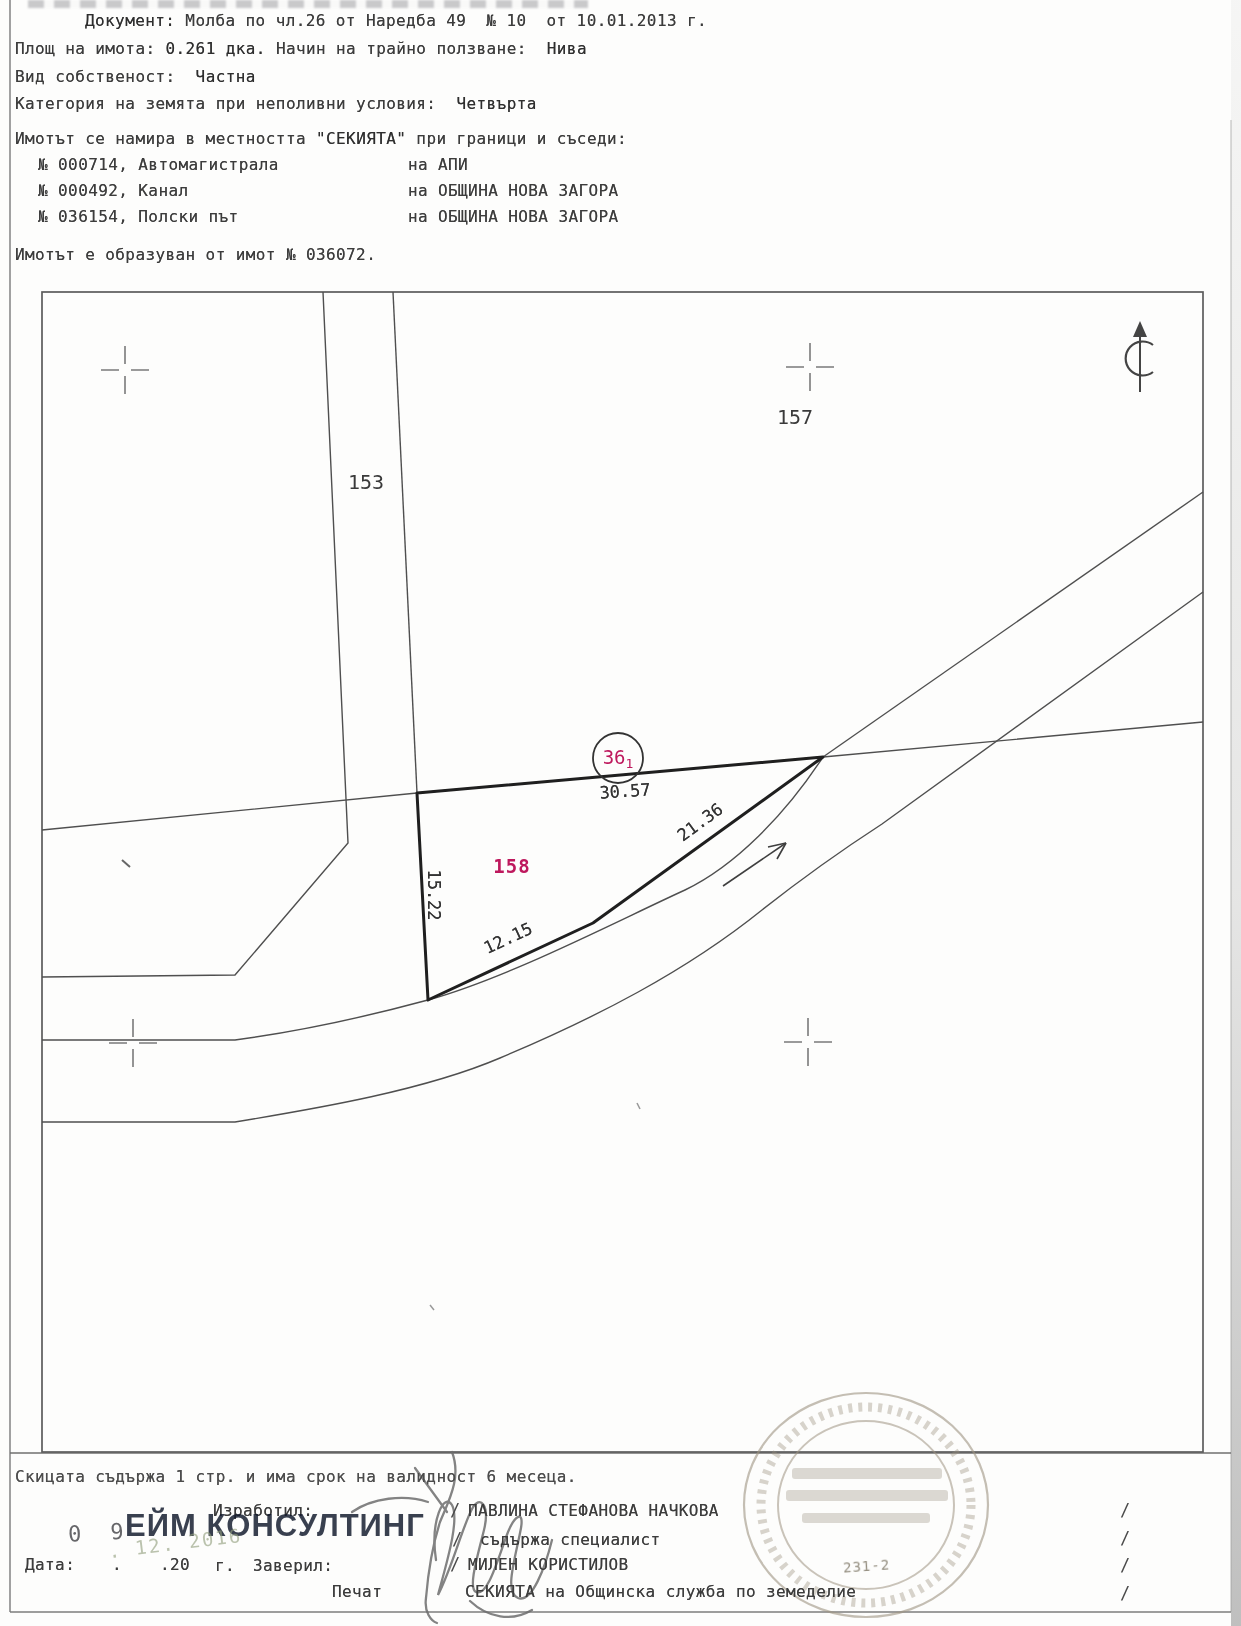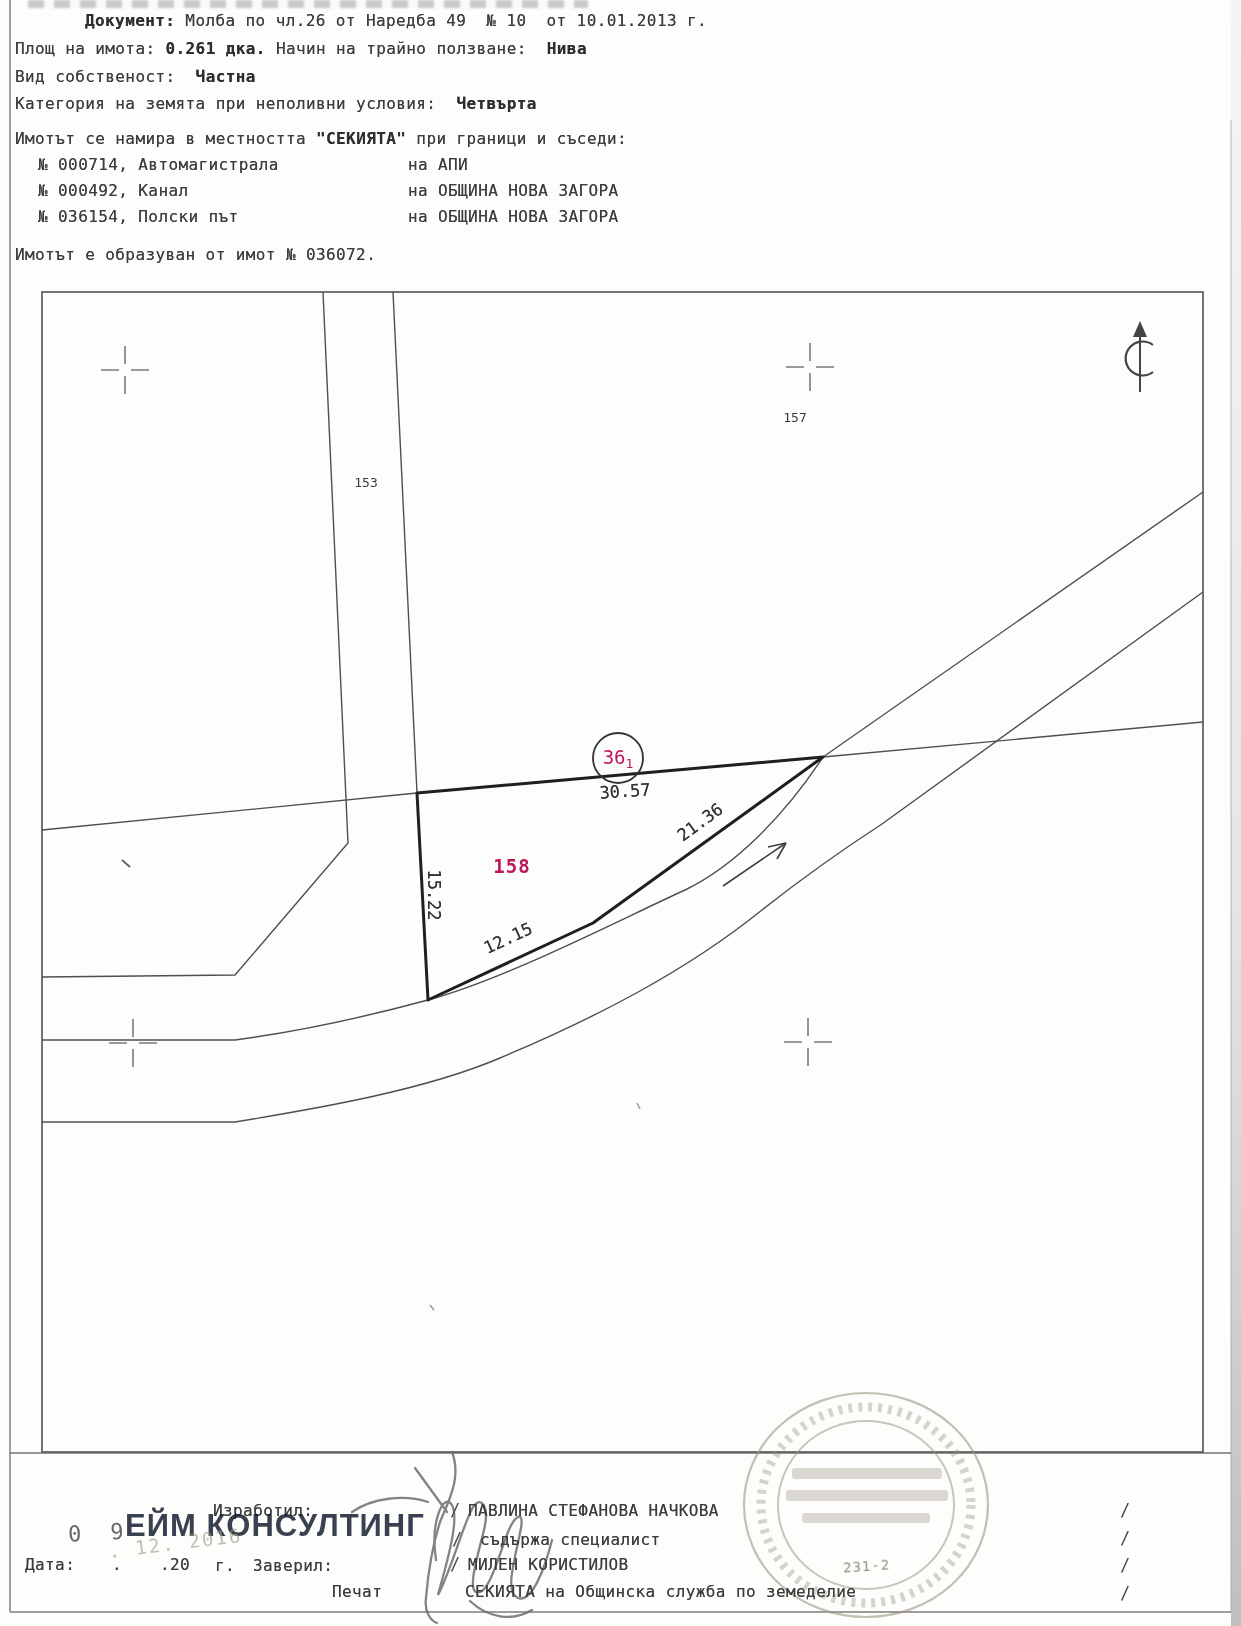--- a/index.html
+++ b/index.html
@@ -1,23 +1,23 @@
 <!DOCTYPE html>
 <html><head>
 <meta charset="utf-8">
 <style>
   html,body{margin:0;padding:0;background:#ffffff;}
   .page{position:relative;width:1241px;height:1626px;background:#fdfdfc;overflow:hidden;
         font-family:"DejaVu Sans Mono", monospace;color:#3a3a3a;}
   .t{position:absolute;white-space:pre;font-size:16px;line-height:1.1;letter-spacing:.4px;
      color:#3c3c3c;text-shadow:0 0 .4px rgba(60,60,60,.75);}
-  .b{font-weight:bold;color:#2e2e2e;}
+  .b{font-weight:normal;color:#2e2e2e;}
   .ctr{transform:translate(-50%,-50%);}
   .dim{position:absolute;font-size:17px;color:#333;white-space:pre;text-shadow:0 0 .4px rgba(50,50,50,.8);}
-  .maplabel{position:absolute;font-size:13px;color:#3a3a3a;white-space:pre;}
+  .maplabel{position:absolute;font-size:20px;color:#3a3a3a;white-space:pre;}
   svg.overlay{position:absolute;left:0;top:0;}
   .watermark{position:absolute;font-family:"Liberation Sans", sans-serif;font-weight:bold;
              font-size:31px;letter-spacing:1px;color:#0f172a;opacity:.82;white-space:pre;}
   .datestamp{position:absolute;font-size:22px;letter-spacing:8px;color:#4c4c50;opacity:.85;
              transform:rotate(-3deg);white-space:pre;}
   .datestamp2{position:absolute;font-size:19px;letter-spacing:2px;color:rgba(145,158,125,.62);
               transform:rotate(-7deg);white-space:pre;}
   .stampnum{position:absolute;font-size:14px;color:rgba(122,115,98,.8);transform:rotate(-4deg);
             letter-spacing:1px;white-space:pre;filter:blur(.3px);}
   .slash{position:absolute;font-size:17px;color:#4a4a4a;white-space:pre;}
@@ -133,20 +133,21 @@
   <div class="maplabel ctr" style="left:795px;top:417px">157</div>
   <div class="maplabel ctr" style="left:512px;top:866px;font-size:19px;font-weight:bold;letter-spacing:1px;color:#be185d">158</div>
 
   <div class="circpt ctr" style="left:618px;top:758px"><span>36</span><span class="sub">1</span></div>
 
   <div class="dim" style="left:625px;top:791px;transform:translate(-50%,-50%) rotate(-4deg)">30.57</div>
   <div class="dim" style="left:700px;top:822px;transform:translate(-50%,-50%) rotate(-36deg)">21.36</div>
   <div class="dim" style="left:434px;top:895px;transform:translate(-50%,-50%) rotate(90deg)">15.22</div>
   <div class="dim" style="left:508px;top:938px;transform:translate(-50%,-50%) rotate(-25deg)">12.15</div>
 
+  <div class="t" style="left:15px;top:1468px;color:#4c4c4c">Скицата съдържа 1 стр. и има срок на валидност 6 месеца.</div>
 
   <div class="t" style="left:213px;top:1502px">Изработил:</div>
   <div class="slash" style="left:450px;top:1500px">/</div>
   <div class="t" style="left:468px;top:1502px">ПАВЛИНА СТЕФАНОВА НАЧКОВА</div>
 
   <div class="slash" style="left:452px;top:1529px">/</div>
   <div class="t" style="left:480px;top:1531px">съдържа специалист</div>
 
   <div class="t" style="left:25px;top:1556px">Дата:</div>
   <div class="t" style="left:112px;top:1556px">.</div>

